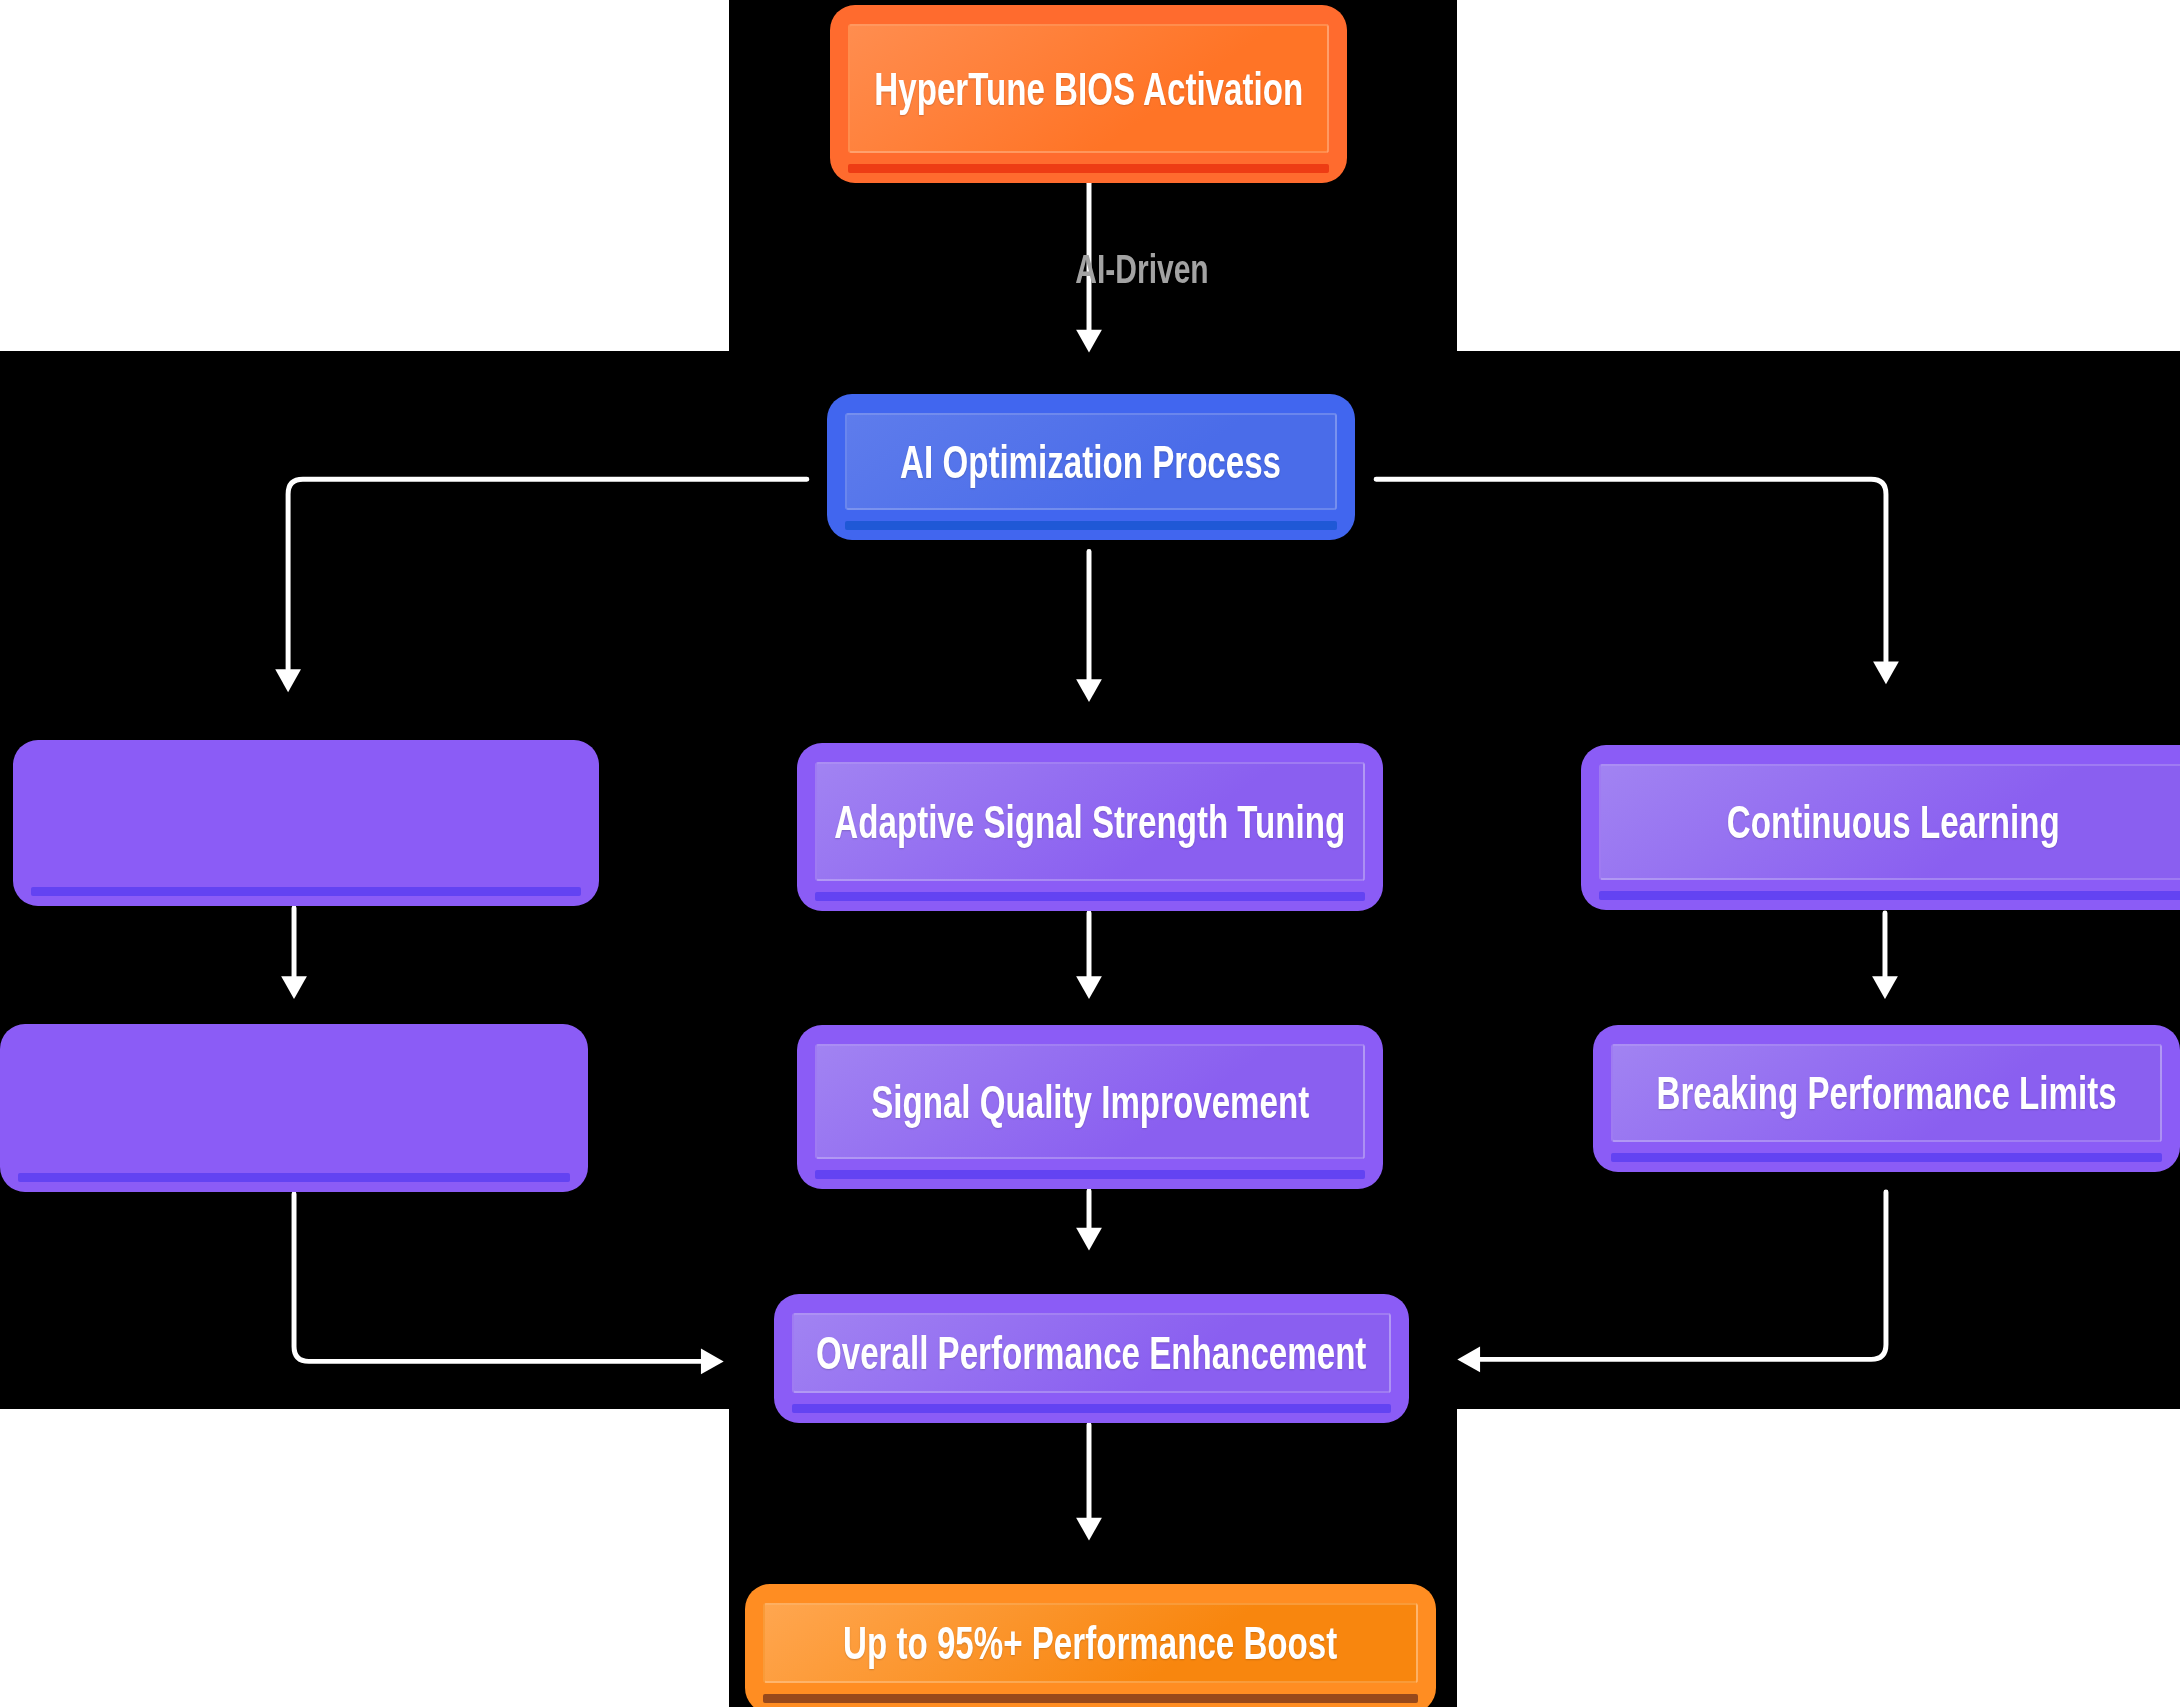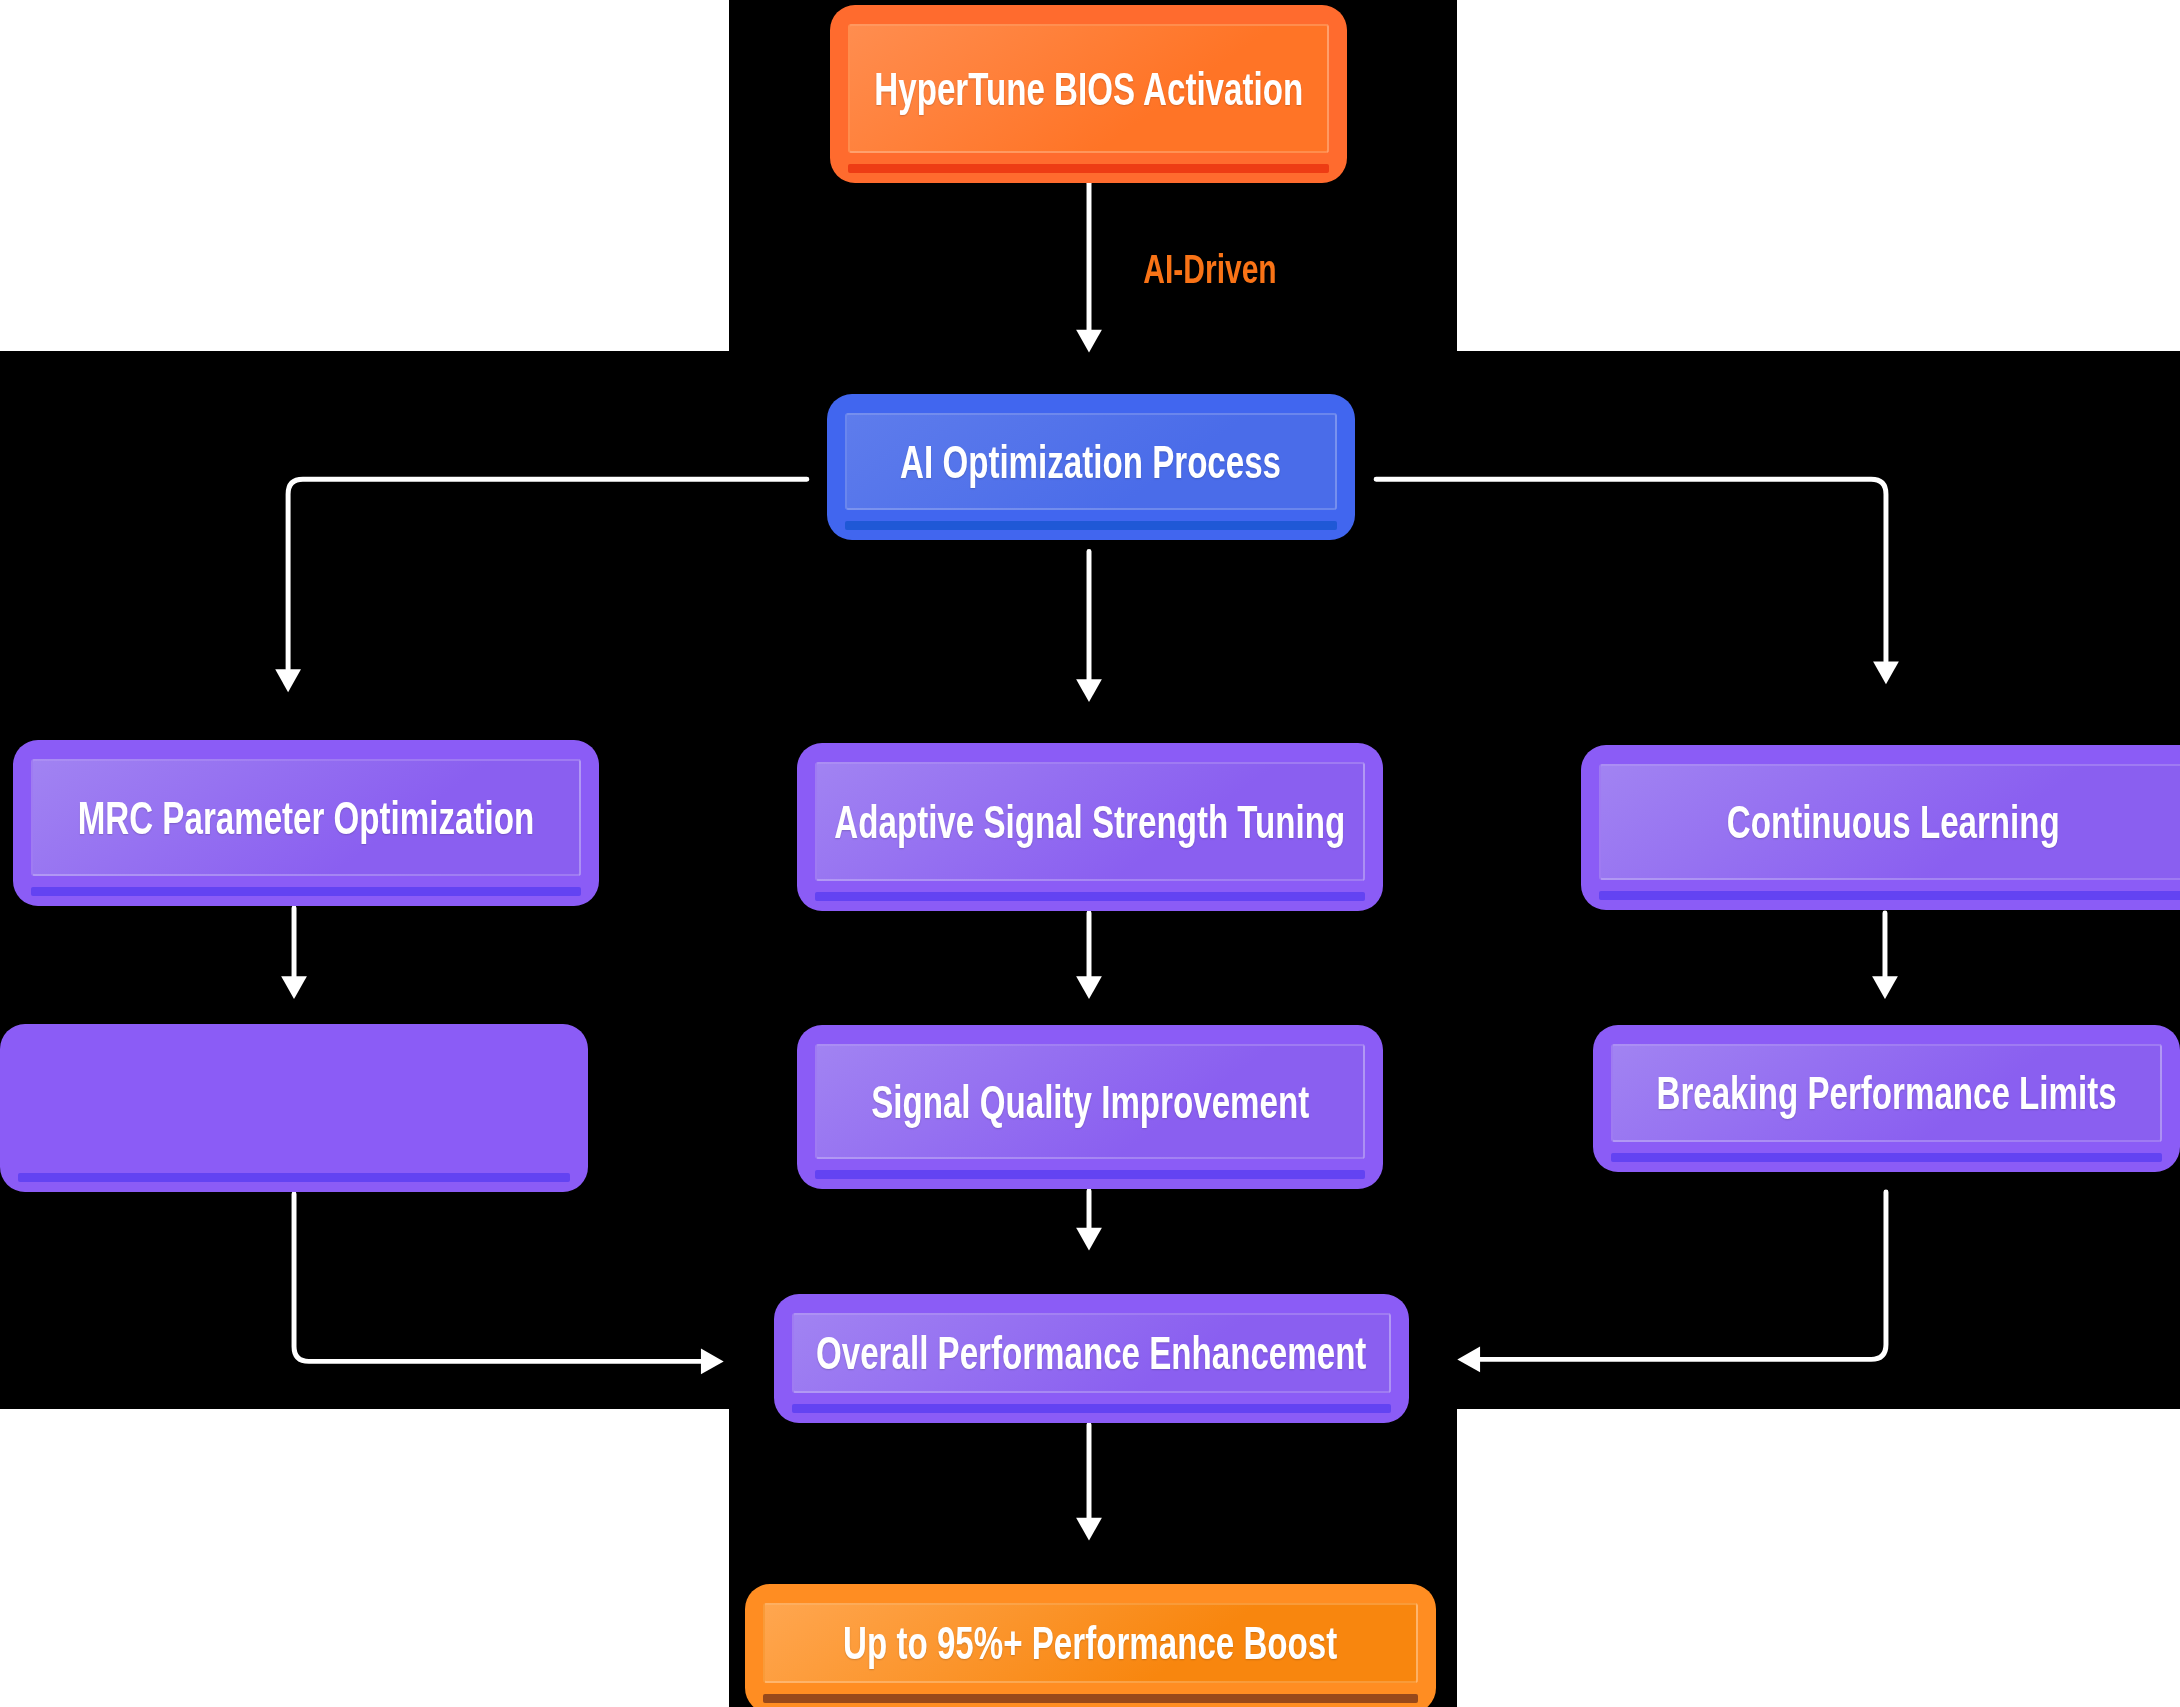--- a/index.html
+++ b/index.html
@@ -15,23 +15,23 @@
   .corner.tr{left:1457px;top:0;width:723px;height:351px;}
   .corner.bl{left:0;top:1409px;width:729px;height:299px;}
   .corner.br{left:1457px;top:1409px;width:723px;height:299px;}
 
   svg.edges{position:absolute;left:0;top:0;z-index:2;}
   svg.edges path{fill:none;stroke:var(--arrow,#fff);stroke-width:5;stroke-linecap:round;}
   svg.edges polygon{fill:var(--arrow,#fff);stroke:none;}
 
   .edge-label{
     position:absolute;z-index:3;
-    left:1210px;top:269px;
+    left:1142px;top:269px;
     transform:translate(-50%,-50%);
-    color:#f97316;font-weight:bold;font-size:40px;
+    color:#a3a3a3;font-weight:bold;font-size:40px;
     white-space:nowrap;
   }
   .edge-label .cond{display:inline-block;transform:scaleX(.75);transform-origin:center;}
 
   .node{
     position:absolute;z-index:3;
     background:var(--outer);
     border-radius:25px;
   }
   .node .inner{
@@ -121,23 +121,20 @@
   </div>
 
   <div class="node" id="node-ai" style="--outer: #4166ef; --inner1: #5e7cec; --inner2: #4a6ce9; --accent: #1f58d6;">
     <div class="inner">
       <span class="label">AI Optimization Process</span>
     </div>
     <div class="accent"></div>
   </div>
 
   <div class="node" id="node-mrc" style="--outer: #8b5cf6; --inner1: #a183f2; --inner2: #8a5ff0; --accent: #6343f2;">
-    <div class="inner">
-      <span class="label">MRC Parameter Optimization</span>
-    </div>
     <div class="accent"></div>
   </div>
 
   <div class="node" id="node-adaptive" style="--outer: #8b5cf6; --inner1: #a183f2; --inner2: #8a5ff0; --accent: #6343f2;">
     <div class="inner">
       <span class="label">Adaptive Signal Strength Tuning</span>
     </div>
     <div class="accent"></div>
   </div>
 

